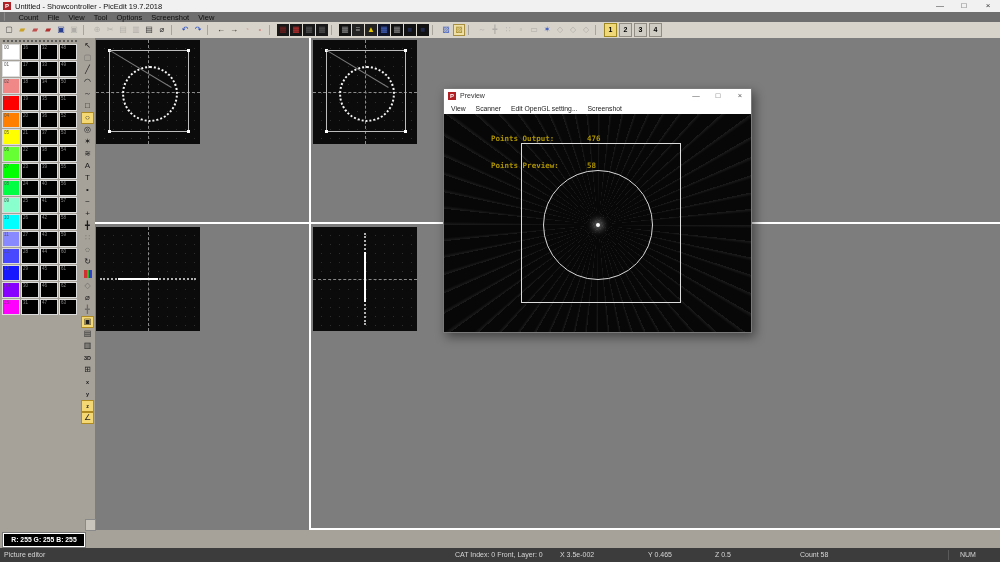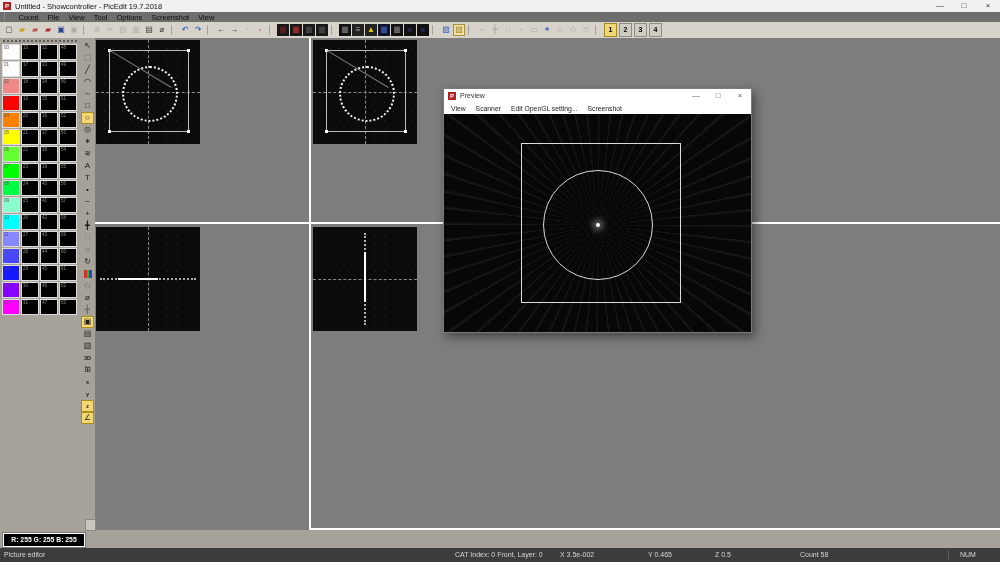--- a/index.html
+++ b/index.html
@@ -461,20 +461,24 @@
         <span class="menu-item">View</span>
         <span class="menu-item">Scanner</span>
         <span class="menu-item">Edit OpenGL setting...</span>
         <span class="menu-item">Screenshot</span>
       </div>
     <div class="pv-content">
       <div class="rays"></div>
       <div class="pv-square"></div>
       <div class="pv-circle"></div>
       <div class="pv-dot"></div>
+      <div class="pv-points">
+        <div><span class="pv-label">Points Output:</span><span>476</span></div>
+        <div><span class="pv-label">Points Preview:</span><span>58</span></div>
+      </div>
     </div>
   </div>
 
   <div class="scrollbtn"></div>
   <div class="rgbbox">R: 255 G: 255 B: 255</div>
 
   <div class="statusbar">
     <span class="st-mode">Picture editor</span>
     <span class="st-cat">CAT Index: 0 Front, Layer: 0</span>
     <span class="st-x">X 3.5e-002</span>

